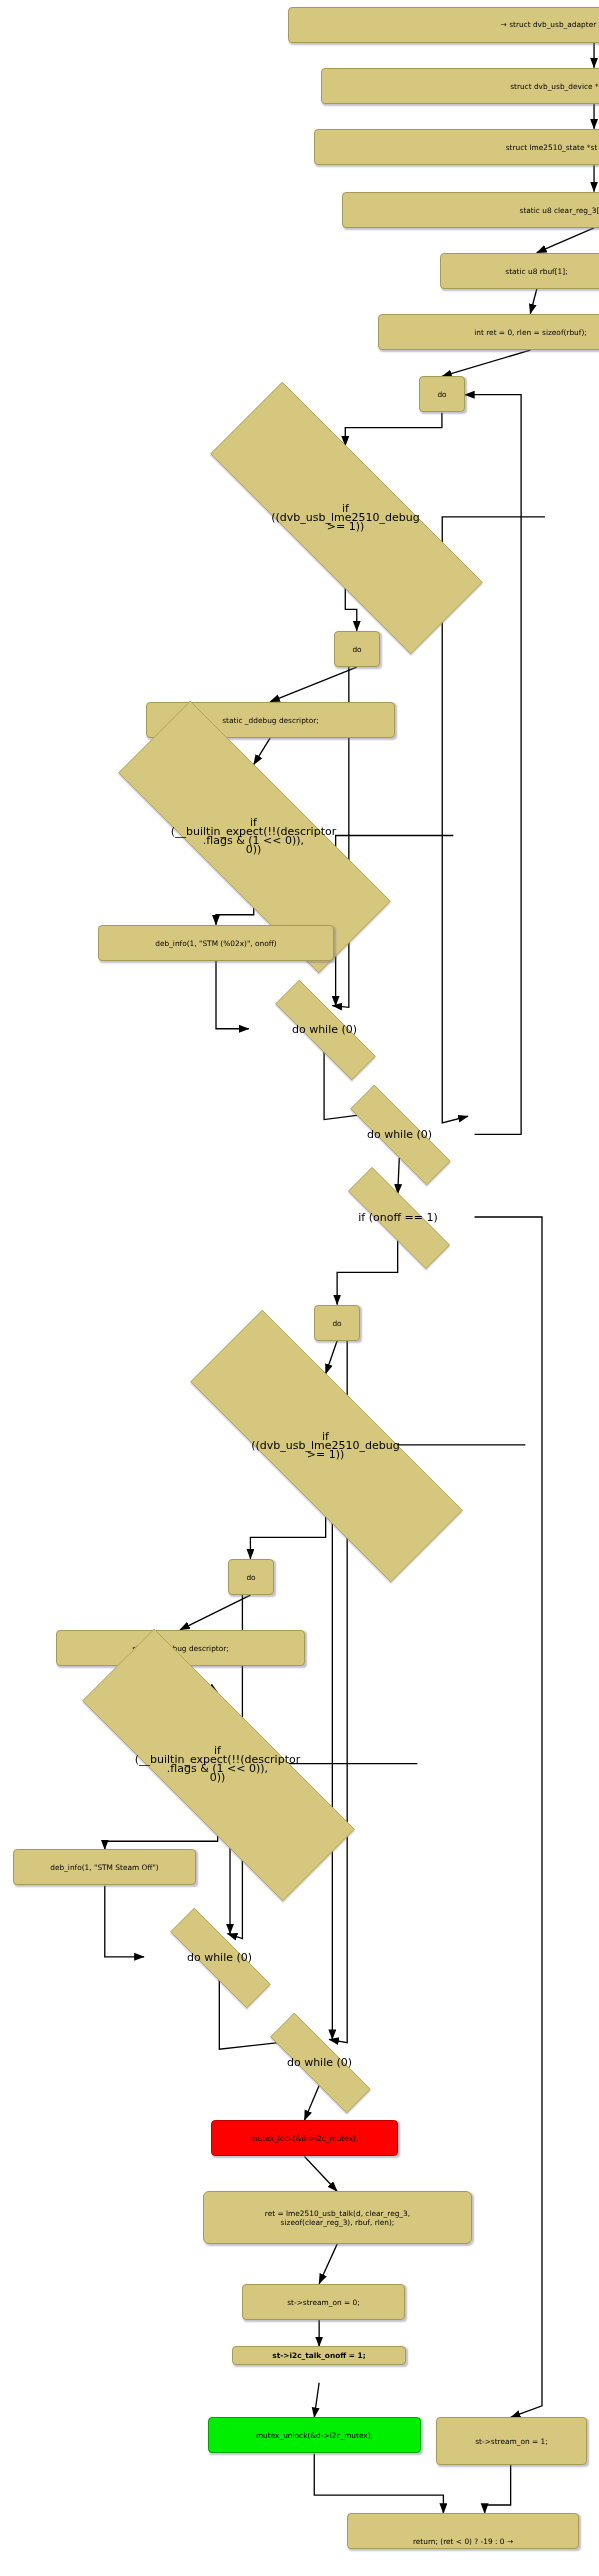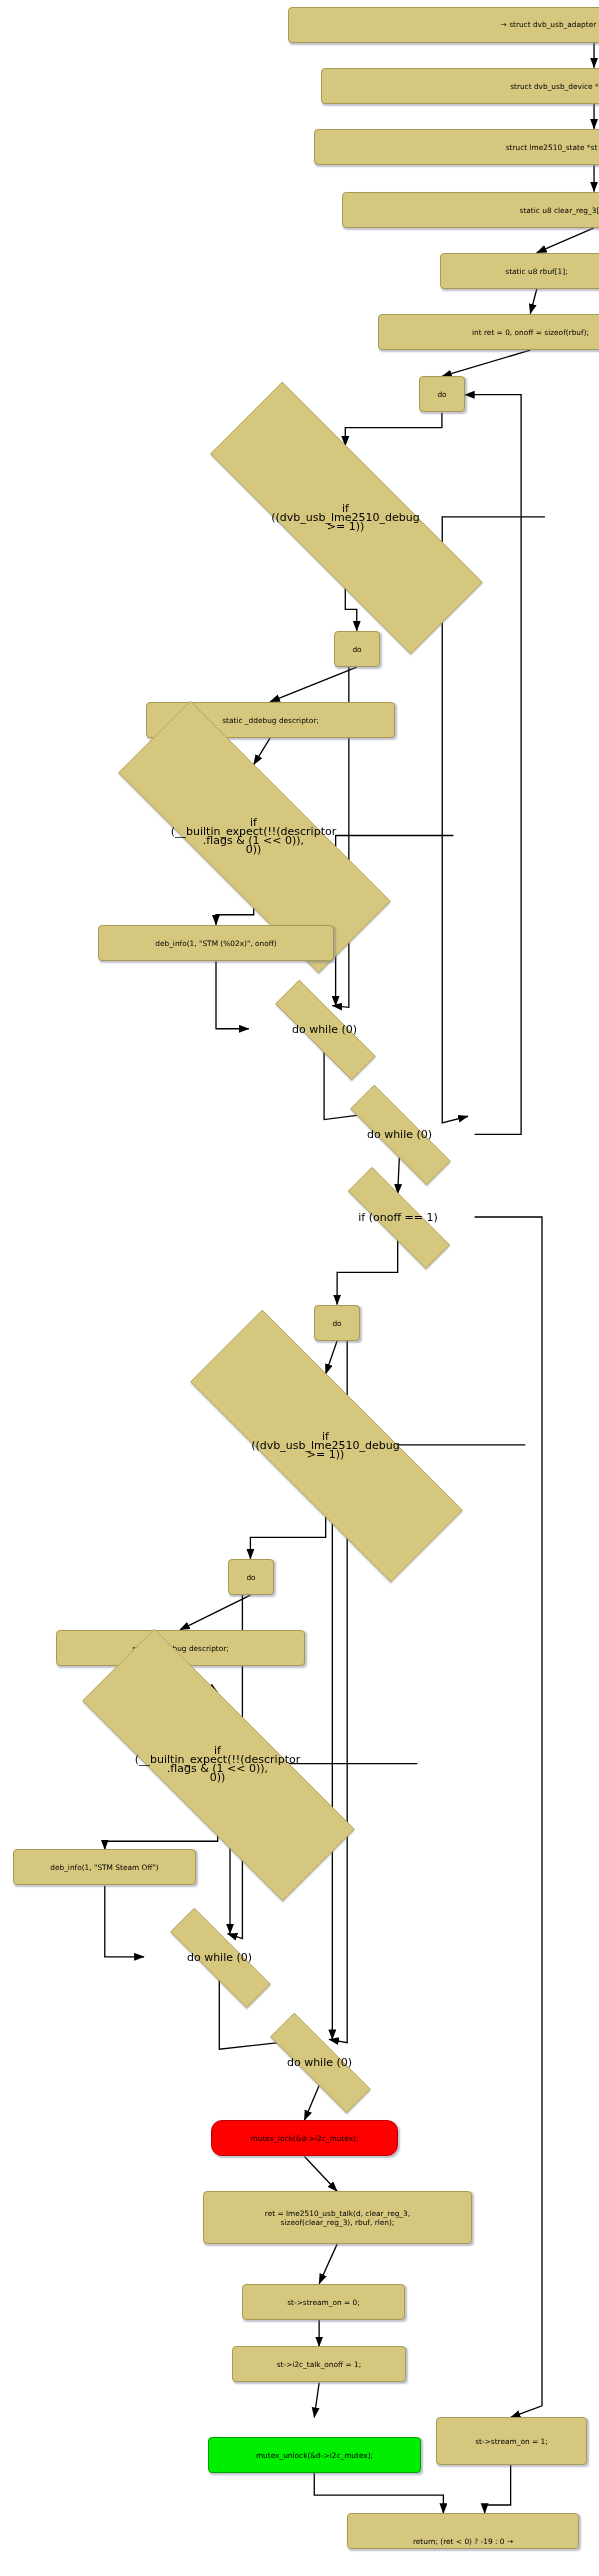--- a/index.html
+++ b/index.html
@@ -45,21 +45,20 @@
     box-shadow: 1.7px 1.7px 1.7px rgba(120,120,150,0.45);
     padding: 1.7px 4.1px;
   }
   .rect.red {
     background: #FF0000;
     border-color: #C00000;
   }
   .rect.green {
     background: #00EE00;
     border-color: #00A000;
-    margin-top: 20px;
   }
   .diamond-wrap {
     position: absolute;
     z-index: 2;
   }
   .diamond-shape {
     position: absolute;
     left: 0;
     top: 0;
     width: 100%;
@@ -136,21 +135,21 @@
         <polyline points="380.9,2973.0 380.9,3023.0 537.4,3023.0 537.4,3045.0" marker-end="url(#arrow)"></polyline>
         <polyline points="618.9,2973.0 618.9,3035.0 587.4,3035.0 587.4,3045.0" marker-end="url(#arrow)"></polyline>
       </g>
   </svg>
   <div id="node-layer">
       <div class="node rect" style="left: 288px; top: 6.6px; width: 612px; height: 36px;"><span>→ struct dvb_usb_adapter *adap = fe_to_adap(fe);</span></div>
       <div class="node rect" style="left: 321px; top: 68px; width: 547px; height: 36px;"><span>struct dvb_usb_device *d = adap_to_d(adap);</span></div>
       <div class="node rect" style="left: 314px; top: 129px; width: 560px; height: 36px;"><span>struct lme2510_state *st = adap_to_priv(adap);</span></div>
       <div class="node rect" style="left: 342px; top: 192px; width: 504px; height: 36px;"><span>static u8 clear_reg_3[] = LME_ALL_PIDS;</span></div>
       <div class="node rect" style="left: 440px; top: 253px; width: 193px; height: 36px;"><span>static u8 rbuf[1];</span></div>
-      <div class="node rect" style="left: 378px; top: 314px; width: 305px; height: 36px;"><span>int ret = 0, onoff = sizeof(rbuf);</span></div>
+      <div class="node rect" style="left: 378px; top: 314px; width: 305px; height: 36px;"><span>int ret = 0, rlen = sizeof(rbuf);</span></div>
       <div class="node rect" style="left: 419px; top: 376px; width: 46px; height: 36px;"><span>do</span></div>
       <div class="diamond-wrap" style="left: 146px; top: 446px; width: 399px; height: 142px;">
         <div class="diamond-shape"></div>
         <div class="diamond-label">if
 ((dvb_usb_lme2510_debug
 &gt;= 1))</div>
       </div>
       <div class="node rect" style="left: 334px; top: 631px; width: 46px; height: 36px;"><span>do</span></div>
       <div class="node rect" style="left: 146px; top: 702px; width: 249px; height: 36px;"><span>static _ddebug descriptor;</span></div>
       <div class="diamond-wrap" style="left: 54px; top: 765px; width: 399px; height: 142px;">
@@ -191,23 +190,23 @@
       </div>
       <div class="node rect" style="left: 13px; top: 1849px; width: 183px; height: 36px;"><span>deb_info(1, "STM Steam Off")</span></div>
       <div class="diamond-wrap" style="left: 144px; top: 1934px; width: 151px; height: 46px;">
         <div class="diamond-shape"></div>
         <div class="diamond-label">do while (0)</div>
       </div>
       <div class="diamond-wrap" style="left: 244px; top: 2039px; width: 151px; height: 46px;">
         <div class="diamond-shape"></div>
         <div class="diamond-label">do while (0)</div>
       </div>
-      <div class="node rect red" style="left: 211px; top: 2120px; width: 187px; height: 36px; border-radius: 11px;"><span>mutex_lock(&amp;d-&gt;i2c_mutex);</span></div>
-      <div class="node rect" style="left: 203px; top: 2191px; width: 269px; height: 53px;"><span>ret = lme2510_usb_talk(d, clear_reg_3,
+      <div class="node rect red" style="left: 211px; top: 2120px; width: 187px; height: 36px;"><span>mutex_lock(&amp;d-&gt;i2c_mutex);</span></div>
+      <div class="node rect" style="left: 203px; top: 2191px; width: 269px; height: 53px; border-radius: 6px;"><span>ret = lme2510_usb_talk(d, clear_reg_3,
 sizeof(clear_reg_3), rbuf, rlen);</span></div>
       <div class="node rect" style="left: 242px; top: 2284px; width: 163px; height: 36px;"><span>st-&gt;stream_on = 0;</span></div>
-      <div class="node rect" style="left: 232px; top: 2346px; width: 174px; height: 36px;"><span>st-&gt;i2c_talk_onoff = 1;</span></div>
+      <div class="node rect" style="left: 232px; top: 2346px; width: 174px; height: 19px; font-weight: bold;"><span>st-&gt;i2c_talk_onoff = 1;</span></div>
       <div class="node rect green" style="left: 208px; top: 2417px; width: 213px; height: 36px;"><span>mutex_unlock(&amp;d-&gt;i2c_mutex);</span></div>
       <div class="node rect" style="left: 436px; top: 2417px; width: 151px; height: 48px; justify-content: center;"><span>st-&gt;stream_on = 1;</span></div>
       <div class="node rect" style="left: 347px; top: 2513px; width: 232px; height: 36px; align-items: flex-end;"><span>return; (ret &lt; 0) ? -19 : 0 →</span></div>
     </div>
 </div>
 
 
 </body></html>

